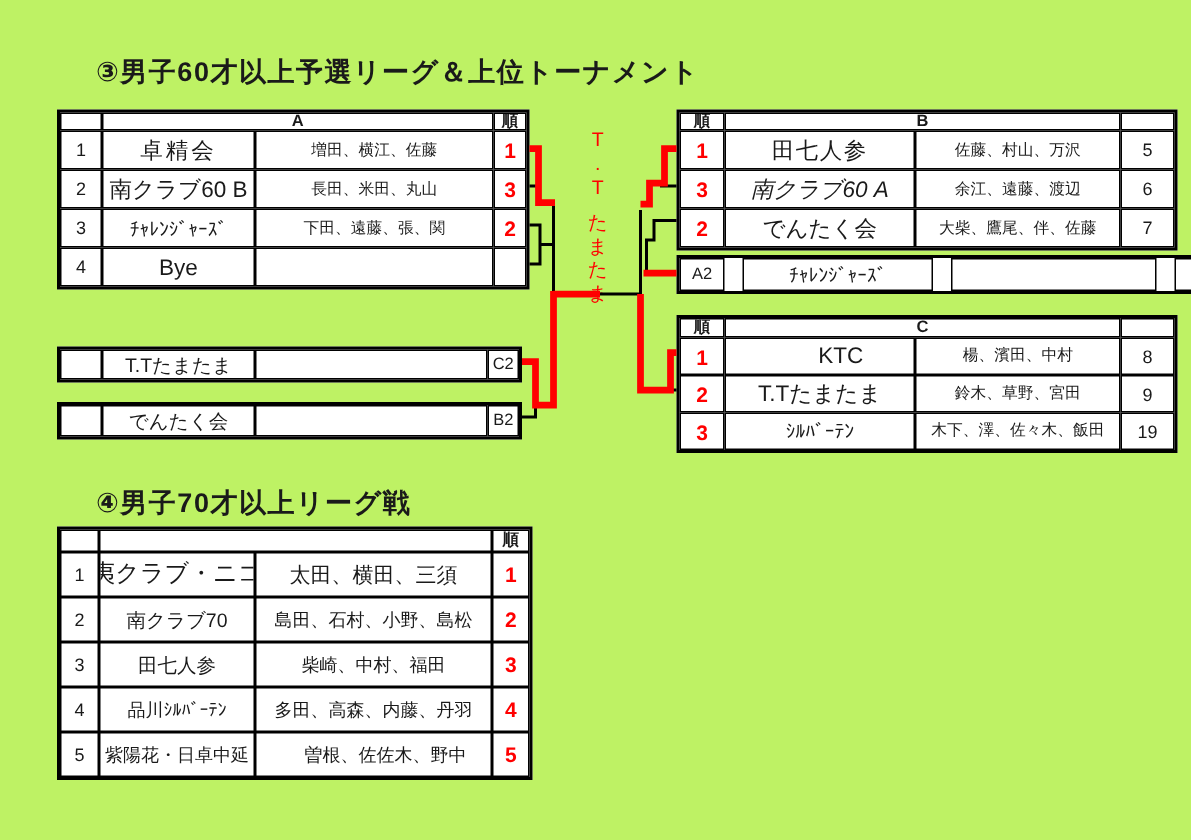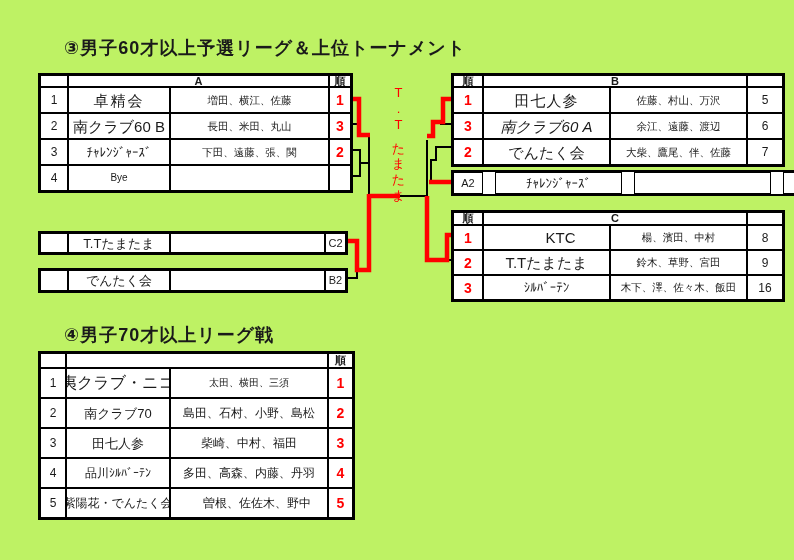--- a/index.html
+++ b/index.html
@@ -50,21 +50,21 @@
     <div class="team" style="font-size:15px;">南クラブ60 B</div>
     <div class="mem">長田、米田、丸山</div>
     <div class="rank">3</div>
 
     <div class="no">3</div>
     <div class="team">ﾁｬﾚﾝｼﾞｬｰｽﾞ</div>
     <div class="mem">下田、遠藤、張、関</div>
     <div class="rank">2</div>
 
     <div class="no">4</div>
-    <div class="team" style="font-size:10px;">Bye</div>
+    <div class="team" style="font-size:15px;">Bye</div>
     <div class="mem"></div>
     <div class="rank"></div>
   </div>
 
   <div class="tbl" style="left:451px;top:73px;width:334px;grid-template-columns:30px 127px 137px 36px;grid-template-rows:12px 26px 26px 26px;">
     <div class="hdr">順</div>
     <div class="hdr span2">B</div>
     <div class="hdr"></div>
 
     <div class="rank">1</div>
@@ -101,21 +101,21 @@
     <div class="no">8</div>
 
     <div class="rank">2</div>
     <div class="team" style="font-size:15px;">T.Tたまたま</div>
     <div class="mem">鈴木、草野、宮田</div>
     <div class="no">9</div>
 
     <div class="rank">3</div>
     <div class="team">ｼﾙﾊﾞｰﾃﾝ</div>
     <div class="mem">木下、澤、佐々木、飯田</div>
-    <div class="no">16</div>
+    <div class="no">19</div>
   </div>
 
   <div class="tbl" style="left:38px;top:231px;width:310px;grid-template-columns:28px 102px 155px 21px;grid-template-rows:20px;">
     <div class="no"></div>
     <div class="team">T.Tたまたま</div>
     <div class="mem"></div>
     <div class="tag">C2</div>
   </div>
 
   <div class="tbl" style="left:38px;top:268px;width:310px;grid-template-columns:28px 102px 155px 21px;grid-template-rows:21px;">
@@ -154,37 +154,37 @@
 
   <div class="title" style="left:64px;top:323px;">④男子70才以上リーグ戦</div>
 
   <div class="tbl" style="left:38px;top:351px;width:317px;grid-template-columns:26px 104px 158px 25px;grid-template-rows:15px 30px 30px 30px 30px 30px;">
     <div class="hdr"></div>
     <div class="hdr span2"></div>
     <div class="hdr">順</div>
 
     <div class="no">1</div>
     <div class="team" style="font-size:16px;">辛夷クラブ・ニコン</div>
-    <div class="mem" style="font-size:10px;">太田、横田、三須</div>
+    <div class="mem" style="font-size:14px;">太田、横田、三須</div>
     <div class="rank">1</div>
 
     <div class="no">2</div>
     <div class="team">南クラブ70</div>
     <div class="mem" style="font-size:12px;">島田、石村、小野、島松</div>
     <div class="rank">2</div>
 
     <div class="no">3</div>
     <div class="team">田七人参</div>
     <div class="mem" style="font-size:12px;">柴崎、中村、福田</div>
     <div class="rank">3</div>
 
     <div class="no">4</div>
     <div class="team" style="font-size:12px;">品川ｼﾙﾊﾞｰﾃﾝ</div>
     <div class="mem" style="font-size:12px;">多田、高森、内藤、丹羽</div>
     <div class="rank">4</div>
 
     <div class="no">5</div>
-    <div class="team" style="font-size:12px;">紫陽花・でんたく会</div>
+    <div class="team" style="font-size:12px;">紫陽花・日卓中延</div>
     <div class="mem" style="font-size:12px;padding-left:16px;">曽根、佐佐木、野中</div>
     <div class="rank">5</div>
   </div>
 
 </div>
 
 </body></html>

